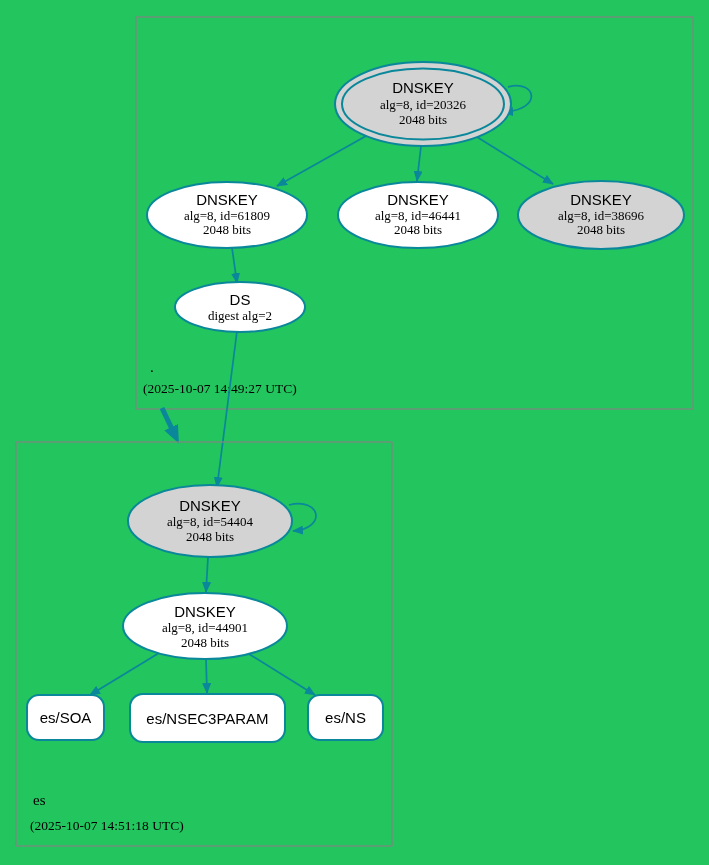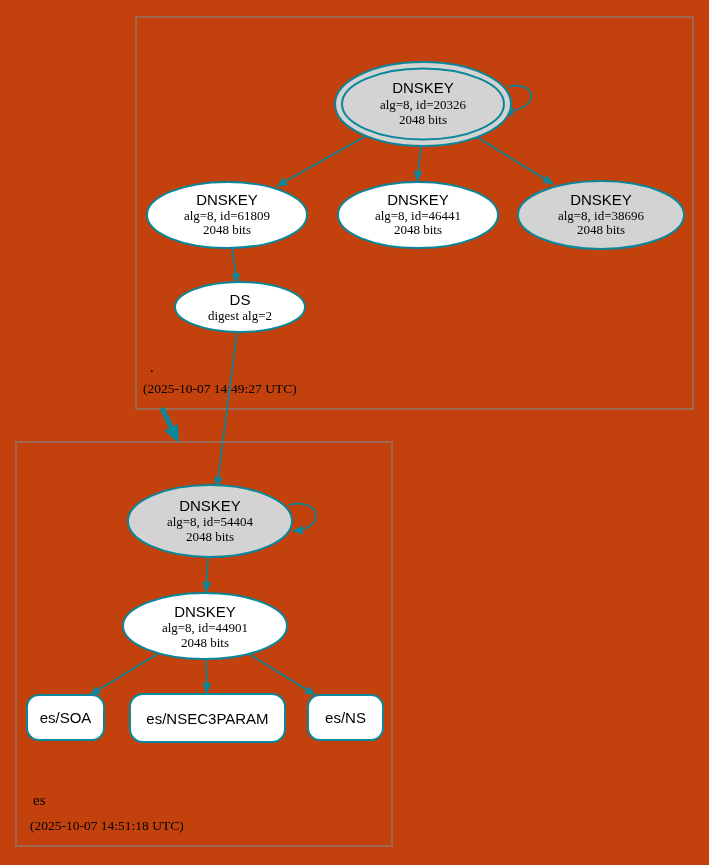--- a/index.html
+++ b/index.html
@@ -1,16 +1,16 @@
 <!DOCTYPE html>
 <html><head>
 <meta charset="utf-8">
 <style>
   html, body { margin: 0; padding: 0; background: #ffffff; }
-  .stage { width: 709px; height: 865px; position: relative; background: #c2410c; }
+  .stage { width: 709px; height: 865px; position: relative; background: #22c55e; }
   svg { display: block; }
   .cluster { fill: none; stroke: #848484; stroke-width: 1.2; }
   .edge { fill: none; stroke: #0a879a; stroke-width: 1.7; }
   .edge-thick { fill: none; stroke: #0a879a; stroke-width: 5; }
   .node-ellipse { stroke: #0a879a; stroke-width: 2; }
   .fill-gray { fill: #d3d3d3; }
   .fill-white { fill: #ffffff; }
   .rrset-rect { fill: #ffffff; stroke: #0a879a; stroke-width: 2; }
   .t-title { font-family: "Liberation Sans", sans-serif; font-size: 15px; fill: #000000; text-anchor: middle; }
   .t-detail { font-family: "Liberation Serif", serif; font-size: 13px; fill: #000000; text-anchor: middle; }

